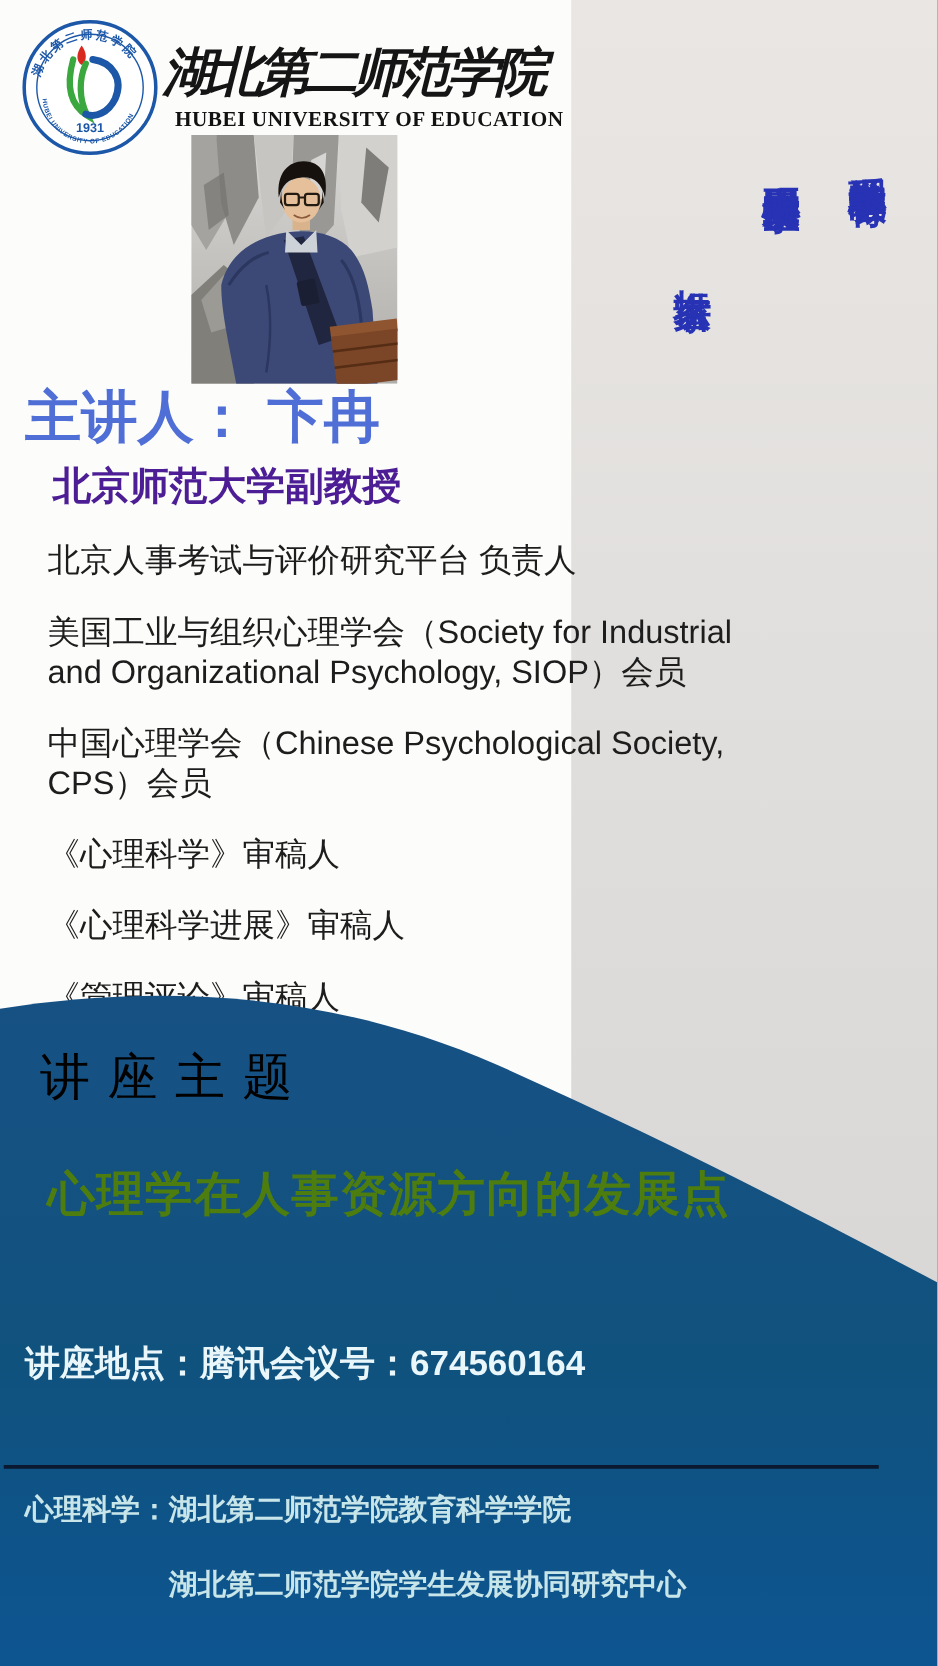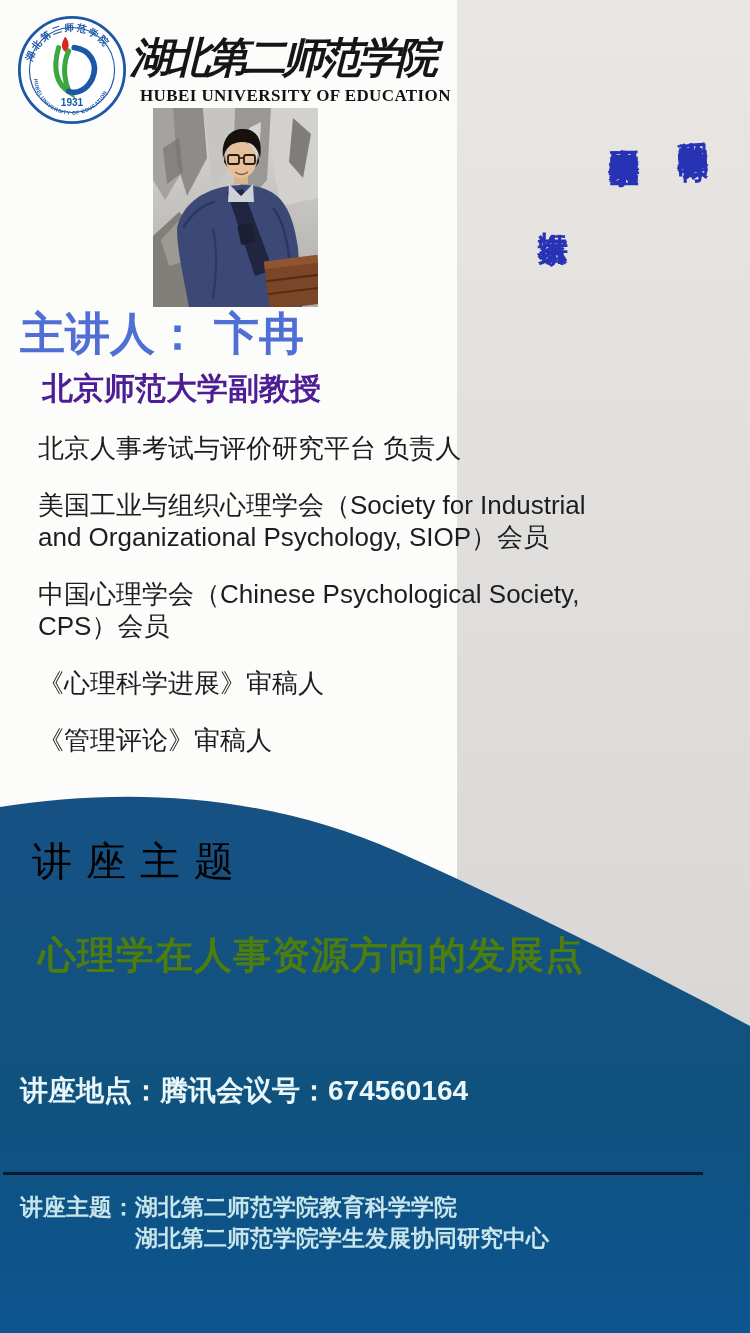--- a/index.html
+++ b/index.html
@@ -33,21 +33,21 @@
   .topic-label{position:absolute;left:32px;top:834px;font-family:"DejaVu Serif",serif;
     font-size:40px;font-weight:500;color:#000000;letter-spacing:14px;white-space:nowrap;}
   .lecture-title{position:absolute;left:38px;top:930px;font-size:38px;font-weight:800;
     color:#4d7c0f;letter-spacing:1px;white-space:nowrap;}
   .info-line{position:absolute;left:20px;font-size:28px;font-weight:700;color:#e9f6fa;white-space:nowrap;}
   .time-line{top:1022px;}
   .venue-line{top:1072px;}
   .divider{position:absolute;left:3px;top:1172px;width:700px;height:3px;background:#0a1930;}
   .footer{position:absolute;left:20px;top:1192px;display:flex;align-items:flex-start;
     font-size:23px;font-weight:600;color:#c8e6ea;line-height:31px;white-space:nowrap;}
-  .org-col{display:flex;flex-direction:column;}
+  .org-col{display:flex;flex-direction:column;gap:29px;}
 </style>
 </head>
 <body>
 
 <div class="poster">
 
   <div class="bg-gray"></div>
   <div class="bg-white"></div>
 
   <svg class="logo" viewBox="0 0 100 100">
@@ -129,20 +129,21 @@
 
   <div class="speaker-line">
     <span>主讲人：</span><span class="speaker-name">卞冉</span>
   </div>
   <div class="speaker-pos">北京师范大学副教授</div>
 
   <div class="creds">
     <div class="cred">北京人事考试与评价研究平台 负责人</div>
     <div class="cred">美国工业与组织心理学会（Society for Industrial and Organizational Psychology, SIOP）会员</div>
     <div class="cred">中国心理学会（Chinese Psychological Society, CPS）会员</div>
+    <div class="cred">《心理科学》审稿人</div>
     <div class="cred">《心理科学进展》审稿人</div>
     <div class="cred">《管理评论》审稿人</div>
   </div>
 
   <svg class="curve-svg" viewBox="0 0 750 1333">
     <defs>
       <linearGradient id="panelGrad" x1="0" y1="0" x2="0" y2="1">
         <stop offset="0" stop-color="#175184"></stop>
         <stop offset="0.55" stop-color="#10527e"></stop>
         <stop offset="1" stop-color="#0d5591"></stop>
@@ -154,20 +155,20 @@
   <div class="topic-label">讲座主题</div>
   <div class="lecture-title">心理学在人事资源方向的发展点</div>
 
   <div class="info-line venue-line">
     <span>讲座地点：</span><span>腾讯会议号：674560164</span>
   </div>
 
   <div class="divider"></div>
 
   <div class="footer">
-    <span>讲座主题：</span>
+    <span>心理科学：</span>
     <span class="org-col">
       <span>湖北第二师范学院教育科学学院</span>
       <span>湖北第二师范学院学生发展协同研究中心</span>
     </span>
   </div>
 
 </div>
 
 </body></html>

